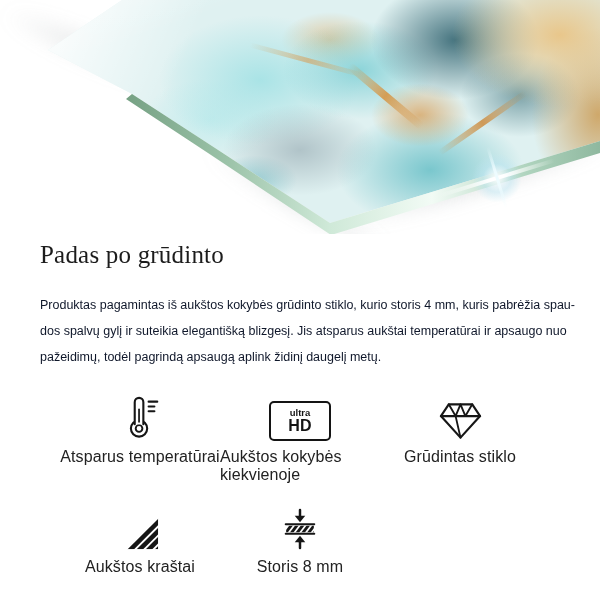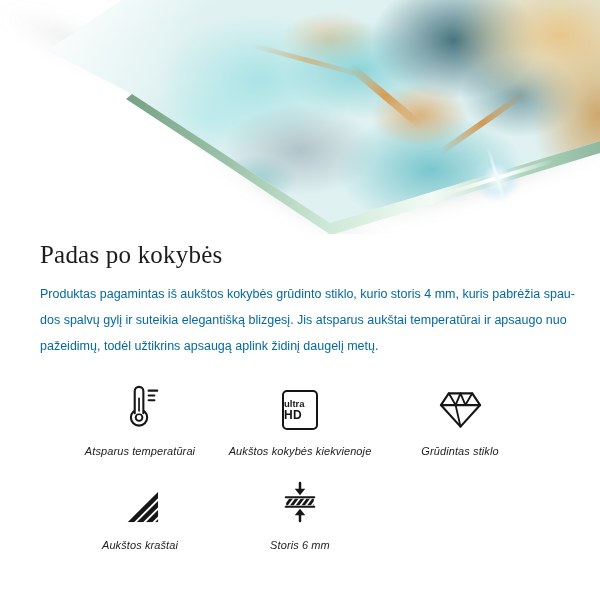--- a/index.html
+++ b/index.html
@@ -59,36 +59,36 @@
                     background:radial-gradient(circle, rgba(255,255,255,.95) 0%, rgba(190,230,242,.5) 40%, rgba(190,230,242,0) 70%); }
   .sparkle .ray1  { position:absolute; left:0;  top:58px; width:120px; height:4px; transform:rotate(-17deg);
                     background:linear-gradient(90deg, rgba(255,255,255,0), #ffffff 45%, #ffffff 55%, rgba(255,255,255,0)); }
   .sparkle .ray2  { position:absolute; left:28px; top:58px; width:64px; height:3px; transform:rotate(73deg);
                     background:linear-gradient(90deg, rgba(255,255,255,0), #eefcff 45%, #eefcff 55%, rgba(255,255,255,0)); }
 
   
   .content { padding:0 40px; }
   .page-title { font-family:"Liberation Serif", serif; font-weight:400; font-size:25px;
                 line-height:31px; color:#1c1c1c; margin-top:5px; letter-spacing:.2px; }
-  .description { margin-top:11px; font-size:12.5px; line-height:26px; color:#0369a1; }
+  .description { margin-top:22px; font-size:12.5px; line-height:26px; color:#0f172a; }
   .description div { white-space:nowrap; }
 
   
   .features { margin-top:21px; padding:0 20px; display:grid;
               grid-template-columns:1fr 1fr 1fr; row-gap:17px; }
   .feature { display:flex; flex-direction:column; align-items:center; }
   .icon-box { height:50px; display:flex; align-items:flex-end; justify-content:center; }
-  .feature-label { margin-top:15px; font-size:11px; color:#222222; letter-spacing:.1px;font-style:italic; }
+  .feature-label { margin-top:7px; font-size:16px; color:#222222; letter-spacing:.1px; }
 
   svg.fi { stroke:#161616; fill:none; stroke-width:2.2; stroke-linecap:round; stroke-linejoin:round; }
 
-  .hd-box { width:36px; height:40px; border:2.5px solid #141414; border-radius:5px;
-            display:flex; flex-direction:column; justify-content:center; color:#141414; }
+  .hd-box { width:62px; height:40px; border:2.5px solid #141414; border-radius:5px;
+            display:flex; flex-direction:column; align-items:center; justify-content:center; color:#141414; }
   .hd-box .ultra { font-size:9.5px; font-weight:700; line-height:1.1; }
-  .hd-box .hd    { font-size:12px;  font-weight:700; line-height:1; letter-spacing:.3px; }
+  .hd-box .hd    { font-size:16px;  font-weight:700; line-height:1; letter-spacing:.3px; }
 </style>
 </head>
 <body>
 
 <div class="hero">
   <div class="shadow shadow-tl"></div>
   <div class="shadow shadow-bc"></div>
   <div class="shadow shadow-br"></div>
 
   <div class="glass">
@@ -103,27 +103,27 @@
 
   <div class="sparkle">
     <div class="glow"></div>
       <div class="ray1"></div>
       <div class="ray2"></div>
   </div>
 </div>
 
 <div class="content">
   <h1 class="page-title">
-    <span>Padas po kokybės</span><br>
+    <span>Padas po grūdinto</span><br>
   </h1>
 
   <div class="description">
     <div>Produktas pagamintas iš aukštos kokybės grūdinto stiklo, kurio storis 4 mm, kuris pabrėžia spau-</div>
     <div>dos spalvų gylį ir suteikia elegantišką blizgesį. Jis atsparus aukštai temperatūrai ir apsaugo nuo</div>
-    <div>pažeidimų, todėl užtikrins apsaugą aplink židinį daugelį metų.</div>
+    <div>pažeidimų, todėl pagrindą apsaugą aplink židinį daugelį metų.</div>
   </div>
 
   <div class="features">
 
     <div class="feature">
       <div class="icon-box">
         <svg class="fi" width="46" height="48" viewBox="0 0 48 48">
           <circle cx="23" cy="36" r="8.5"></circle>
           <circle cx="23" cy="36" r="3.5" stroke-width="2"></circle>
           <path d="M18.5,31.5 V8.5 a4.5,4.5 0 0 1 9,0 V31.5" fill="#ffffff"></path>
@@ -198,17 +198,17 @@
           <g clip-path="url(#barclip)" stroke="#161616" stroke-width="3">
             <line x1="4" y1="30" x2="16" y2="14"></line>
             <line x1="10" y1="30" x2="22" y2="14"></line>
             <line x1="16" y1="30" x2="28" y2="14"></line>
             <line x1="22" y1="30" x2="34" y2="14"></line>
             <line x1="28" y1="30" x2="40" y2="14"></line>
             <line x1="34" y1="30" x2="46" y2="14"></line>
           </g>
         </svg>
       </div>
-      <div class="feature-label">Storis 6 mm</div>
+      <div class="feature-label">Storis 8 mm</div>
     </div>
 
   </div>
 </div>
 
 </body></html>

